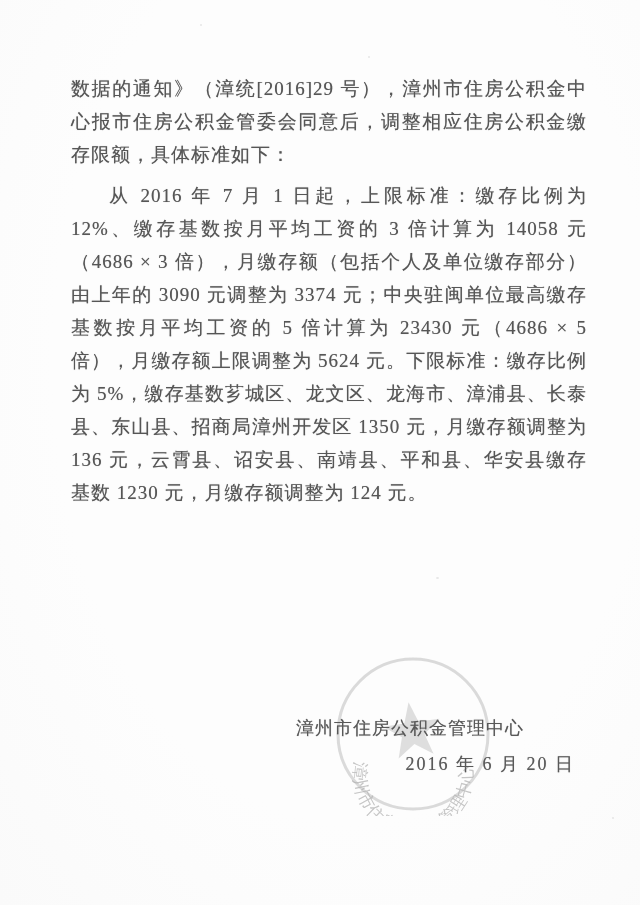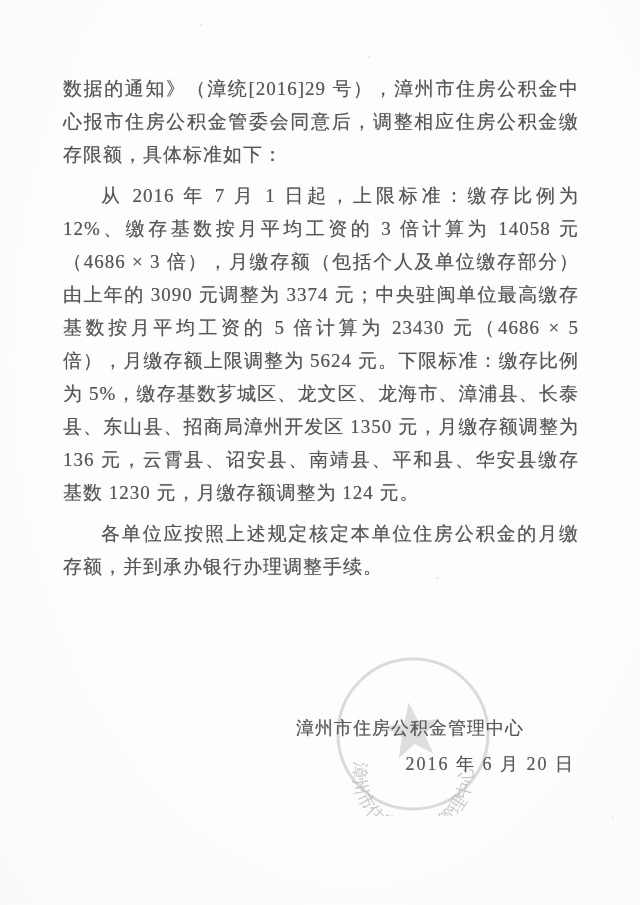--- a/index.html
+++ b/index.html
@@ -10,21 +10,21 @@
   }
   .page {
     position: relative;
     width: 640px; height: 905px;
     background: radial-gradient(ellipse at 55% 40%, #fdfdfd 60%, #fafafa 100%);
     overflow: hidden;
     color: #575757;
   }
   .doc-body {
     position: absolute;
-    left: 63px; top: 72px; width: 516px;
+    left: 71px; top: 72px; width: 516px;
     font-size: 19px;
     line-height: 33px;
     letter-spacing: 1px;
     text-align: justify;
     color: #565656;
     text-shadow: 0 0 0.7px rgba(96,96,96,0.65);
   }
   .para { margin: 0; text-indent: 2em; }
   .para.no-indent { text-indent: 0; }
   .para.m8 { margin-top: 8px; }
@@ -64,21 +64,20 @@
   }
 </style>
 </head>
 <body>
 
 <div class="page">
 
   <div class="doc-body">
     <p class="para no-indent">数据的通知》（漳统[2016]29 号），漳州市住房公积金中心报市住房公积金管委会同意后，调整相应住房公积金缴存限额，具体标准如下：</p>
     <p class="para m8">从 2016 年 7 月 1 日起，上限标准：缴存比例为 12%、缴存基数按月平均工资的 3 倍计算为 14058 元（4686 × 3 倍），月缴存额（包括个人及单位缴存部分）由上年的 3090 元调整为 3374 元；中央驻闽单位最高缴存基数按月平均工资的 5 倍计算为 23430 元（4686 × 5 倍），月缴存额上限调整为 5624 元。下限标准：缴存比例为 5%，缴存基数芗城区、龙文区、龙海市、漳浦县、长泰县、东山县、招商局漳州开发区 1350 元，月缴存额调整为 136 元，云霄县、诏安县、南靖县、平和县、华安县缴存基数 1230 元，月缴存额调整为 124 元。</p>
-    <p class="para m8">各单位应按照上述规定核定本单位住房公积金的月缴存额，并到承办银行办理调整手续。</p>
   </div>
 
   <svg class="seal" viewBox="0 0 164 164" xmlns="http://www.w3.org/2000/svg">
     <defs>
       <path id="ringPath" d="M 27 102 A 59 59 0 1 0 137 102" fill="none"></path>
     </defs>
     <circle cx="82" cy="82" r="75" fill="none" stroke="#b2b2b2" stroke-width="3" opacity="0.55"></circle>
     <polygon points="82,50 89.1,70.3 110.5,70.7 93.4,83.7 99.6,104.3 82,92 64.4,104.3 70.6,83.7 53.5,70.7 74.9,70.3" fill="#b5b5b5" opacity="0.5" transform="rotate(-8 82 82)"></polygon>
     <text font-size="17" fill="#a6a6a6" opacity="0.75" font-family="Liberation Serif, serif">
       <textPath href="#ringPath" startOffset="8" textLength="208" lengthAdjust="spacing">漳州市住房公积金管理中心</textPath>

